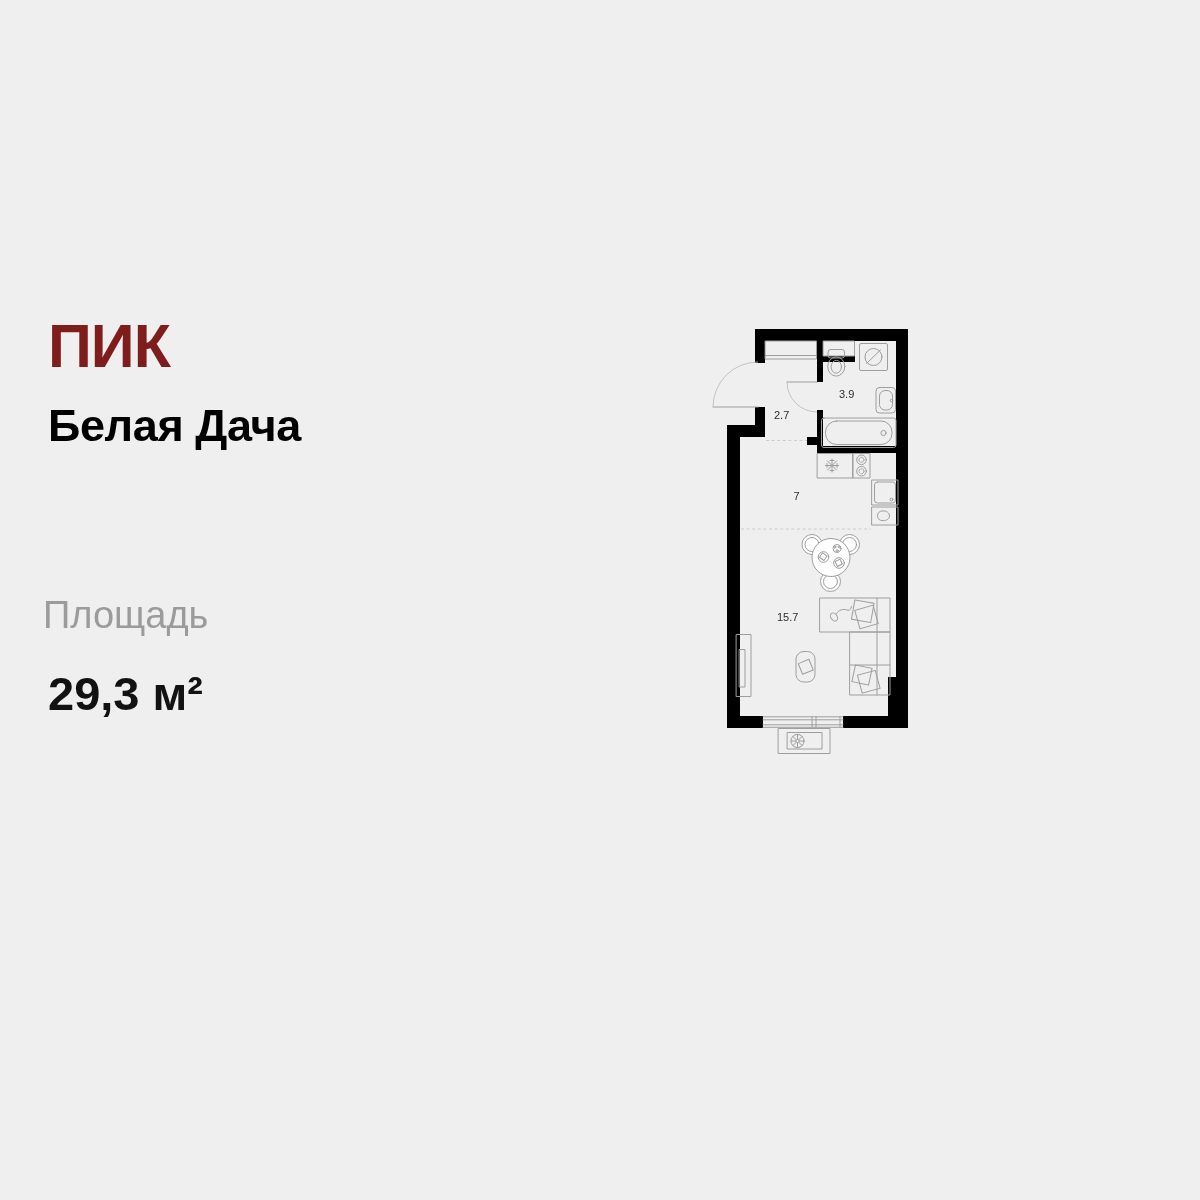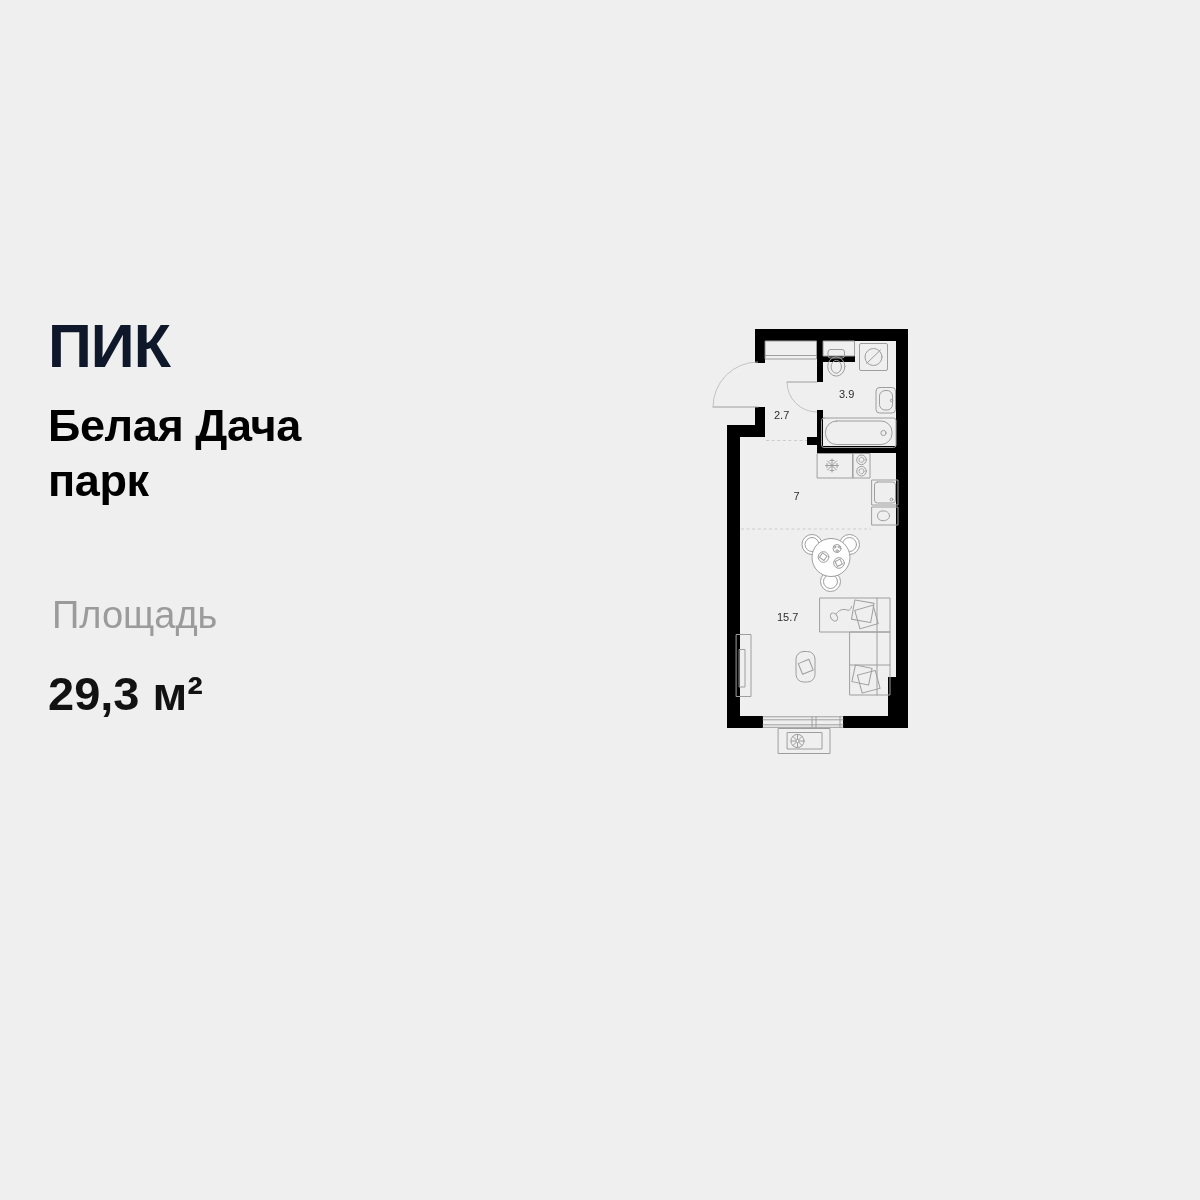--- a/index.html
+++ b/index.html
@@ -8,29 +8,29 @@
     background: #efeff0;
     font-family: "Liberation Sans", sans-serif;
     position: relative;
     overflow: hidden;
   }
   .card { position: absolute; inset: 0; }
 
   .logo {
     position: absolute; left: 48px; top: 316px;
     font-size: 61px; font-weight: 800; line-height: 1;
-    color: #0f172a; letter-spacing: -1px;
+    color: #7f1d1d; letter-spacing: -1px;
   }
   .title {
     position: absolute; left: 48px; top: 398px;
     font-size: 45px; font-weight: 700; line-height: 55px;
     color: #000000; letter-spacing: -0.4px;
   }
   .area-label {
-    position: absolute; left: 52px; top: 593px;
+    position: absolute; left: 43px; top: 593px;
     font-size: 38px; font-weight: 500; line-height: 44px;
     color: #9b9b9b;
   }
   .area-value {
     position: absolute; left: 48px; top: 638px;
     font-size: 47px; font-weight: 700; line-height: 54px;
     color: #121212;
     margin-top: 29px;
   }
 
@@ -48,21 +48,20 @@
 </style>
 </head>
 <body>
 
 <div class="card">
 
   <div class="logo">ПИК</div>
 
   <div class="title">
     <div>Белая Дача</div>
-    <div>парк</div>
   </div>
 
   <div class="area-label">Площадь</div>
   <div class="area-value">29,3 м²</div>
 
   <svg class="plan-svg" viewBox="705 320 220 445" xmlns="http://www.w3.org/2000/svg">
 
     <g>
       <rect class="wall" x="755" y="329" width="153" height="12"></rect>
       <rect class="wall" x="896" y="329" width="12" height="348"></rect>

